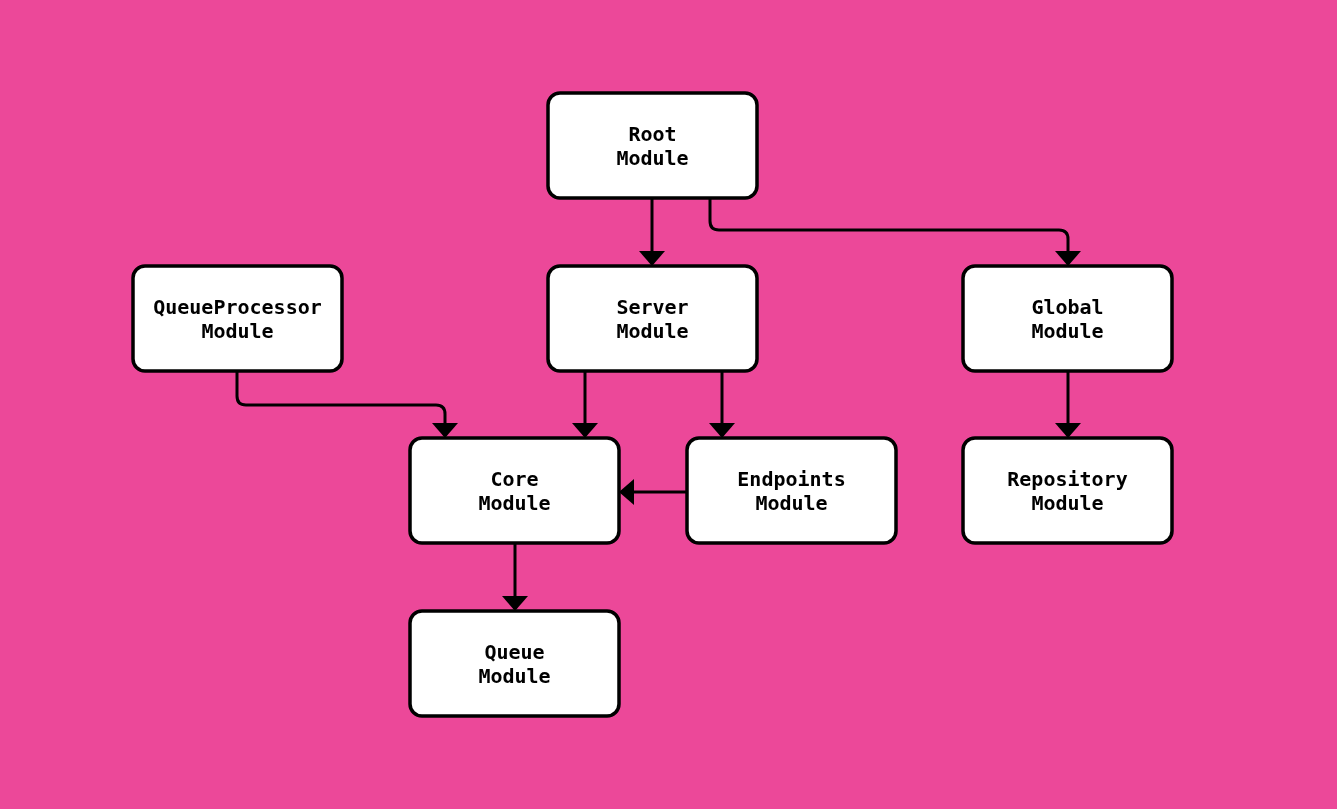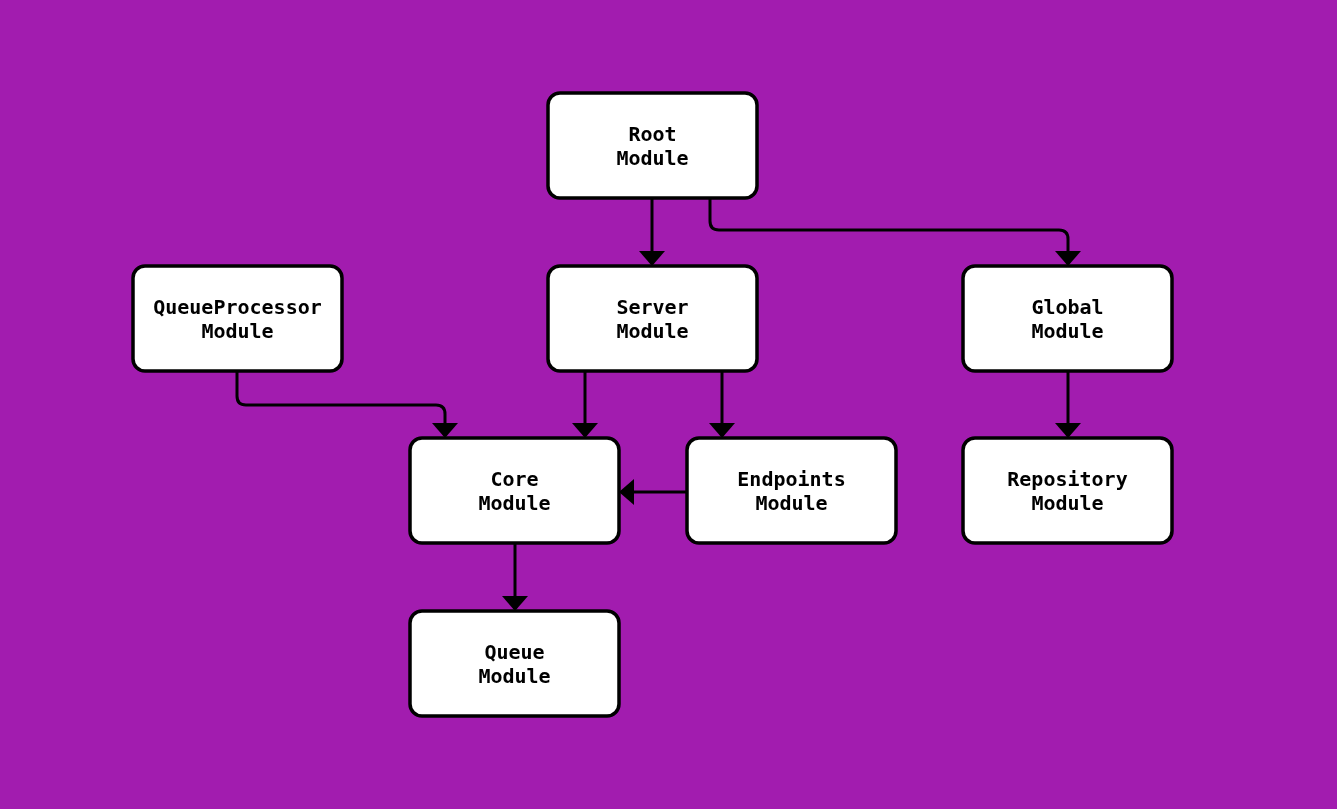--- a/index.html
+++ b/index.html
@@ -5,21 +5,21 @@
   html, body {
     margin: 0;
     padding: 0;
     background: #ffffff;
   }
   .canvas-wrap {
     position: relative;
     width: 1337px;
     height: 809px;
     overflow: hidden;
-    background: #a21caf;
+    background: #ec4899;
   }
   svg {
     display: block;
   }
   .node-label {
     font-family: "DejaVu Sans Mono", "Liberation Mono", monospace;
     font-weight: bold;
   }
 </style>
 </head>

